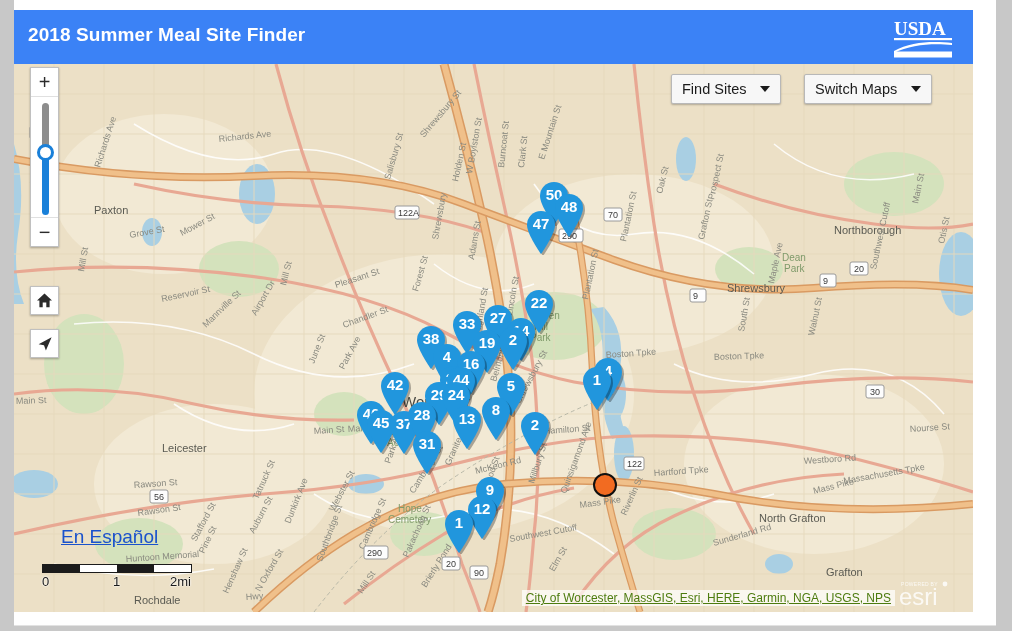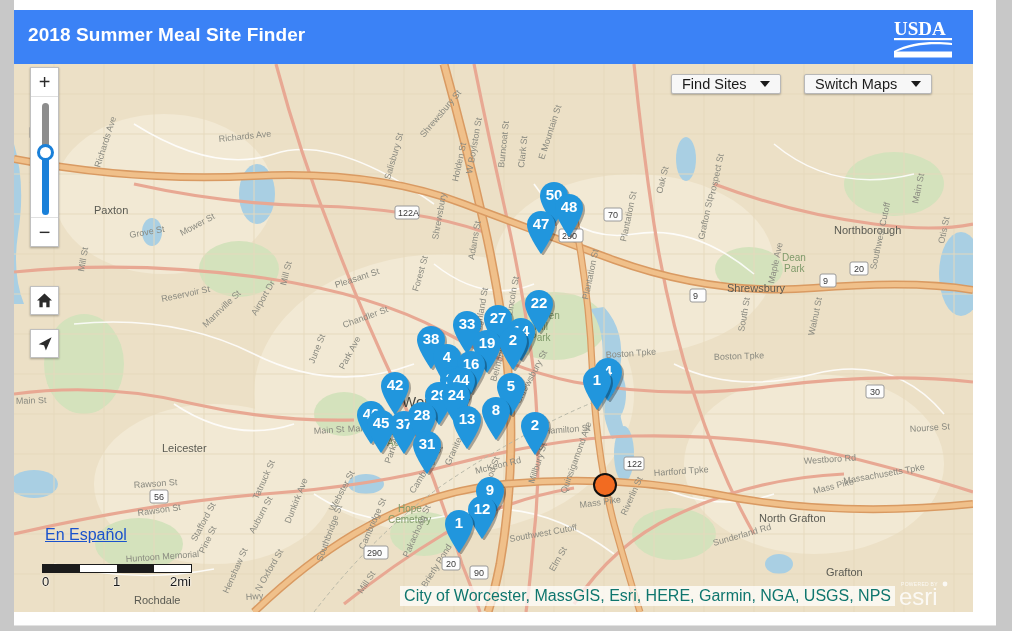--- a/index.html
+++ b/index.html
@@ -57,21 +57,21 @@
     left: 14px; top: 64px;
     width: 959px; height: 548px;
     overflow: hidden;
     background: #ecdfc4;
   }
   #mapsvg { position:absolute; left:0; top:0; }
 
   
   .map-btn {
     position: absolute;
-    height: 20px;
+    height: 30px;
     background: #f7f7f7;
     border: 1px solid #b8b8b8;
     border-radius: 2px;
     box-shadow: 0 1px 2px rgba(0,0,0,0.25);
     display: flex;
     align-items: center;
     padding: 0 10px;
     cursor: pointer;
   }
   .map-btn .lbl {
@@ -142,22 +142,22 @@
     box-shadow: 0 1px 2px rgba(0,0,0,0.3);
     display:flex; align-items:center; justify-content:center;
     cursor: pointer;
   }
   #btn-home { top: 222px; }
   #btn-locate { top: 265px; }
 
   
   #es-link {
     position: absolute;
-    left: 31px; top: 462px;
-    font-size: 16px;
+    left: 47px; top: 462px;
+    font-size: 19px;
     color: #1a52cc;
     text-decoration: underline;
     cursor: pointer;
     white-space: nowrap;
   }
 
   
   #scalebar { position: absolute; left: 28px; top: 500px; width: 150px; }
   #scale-line {
     position: relative;
@@ -174,25 +174,26 @@
     position: absolute;
     font-size: 13px;
     color: #1b1b1b;
     text-shadow: 0 0 2px #ffffff, 0 0 2px #ffffff;
   }
 
   
   #attribution {
     position: absolute;
     right: 78px; bottom: 6px;
-    font-size: 16px;
-    color: #0f766e;
+    font-size: 12px;
+    color: #4d7c0f;
     background: rgba(255,255,255,0.72);
     padding: 1px 4px;
     white-space: nowrap;
+    text-decoration: underline;
   }
   #esri-logo {
     position: absolute;
     right: 6px; bottom: 4px;
     width: 68px; height: 30px;
     opacity: 0.82;
   }
 
   
   .marker {

